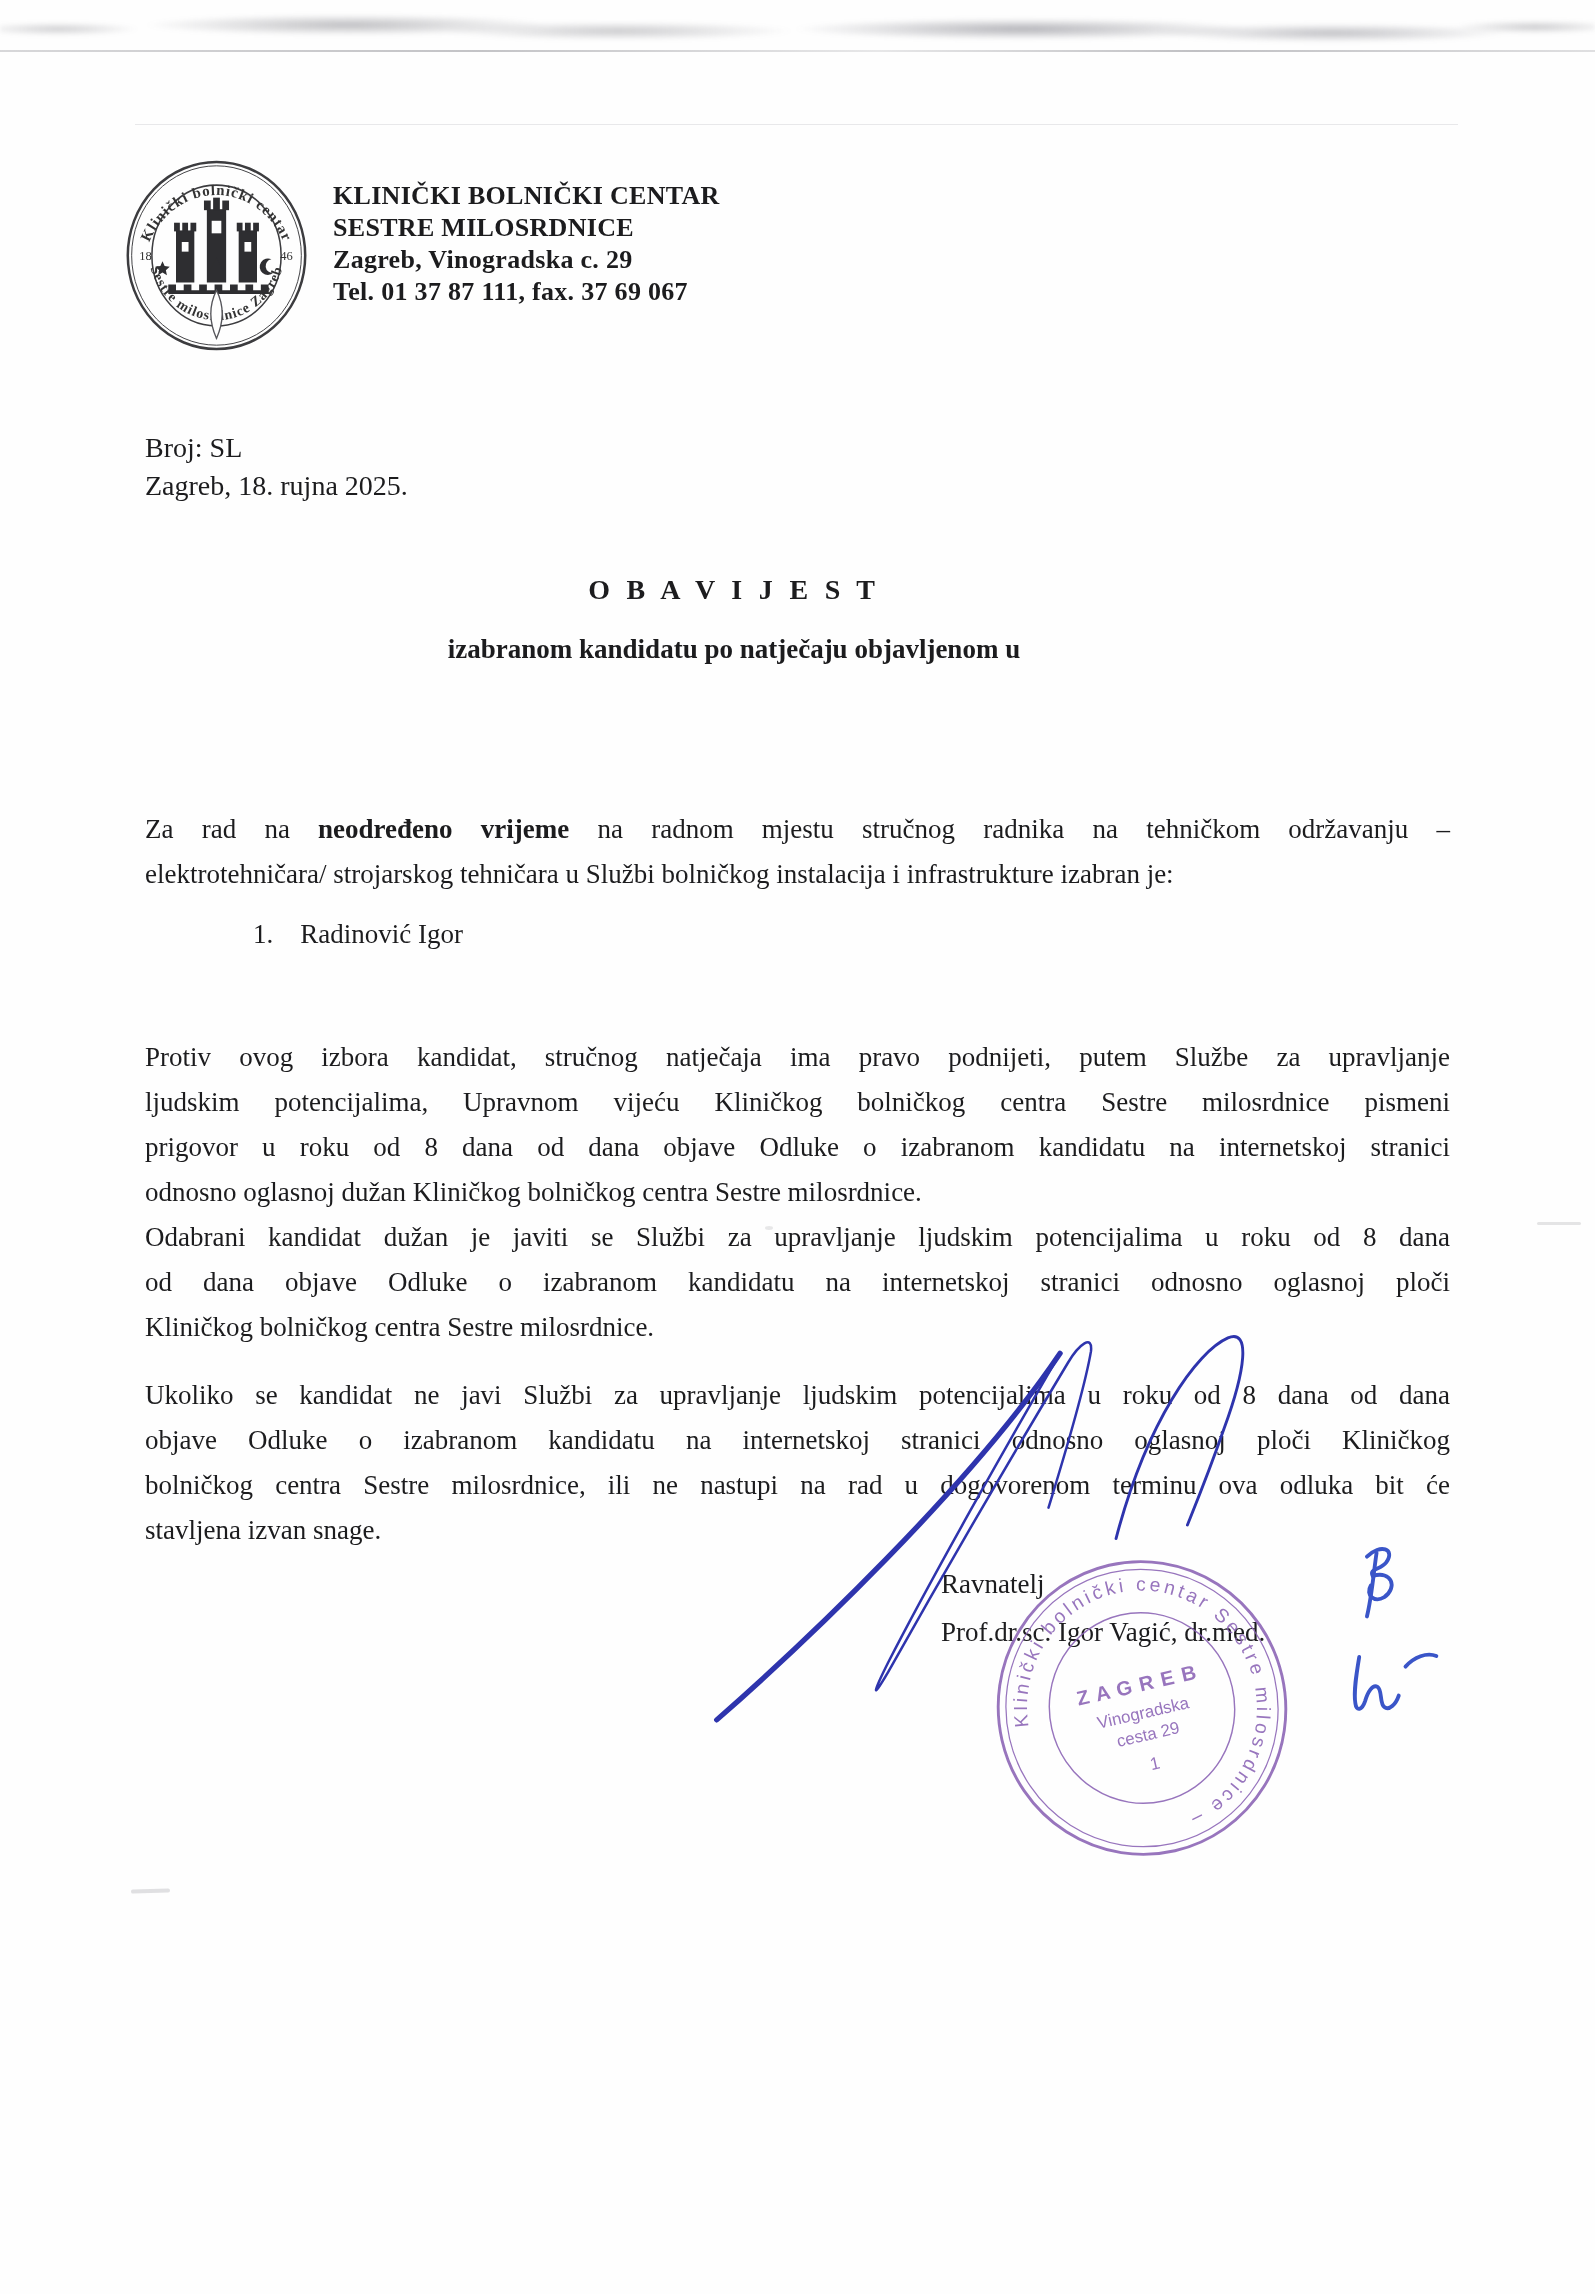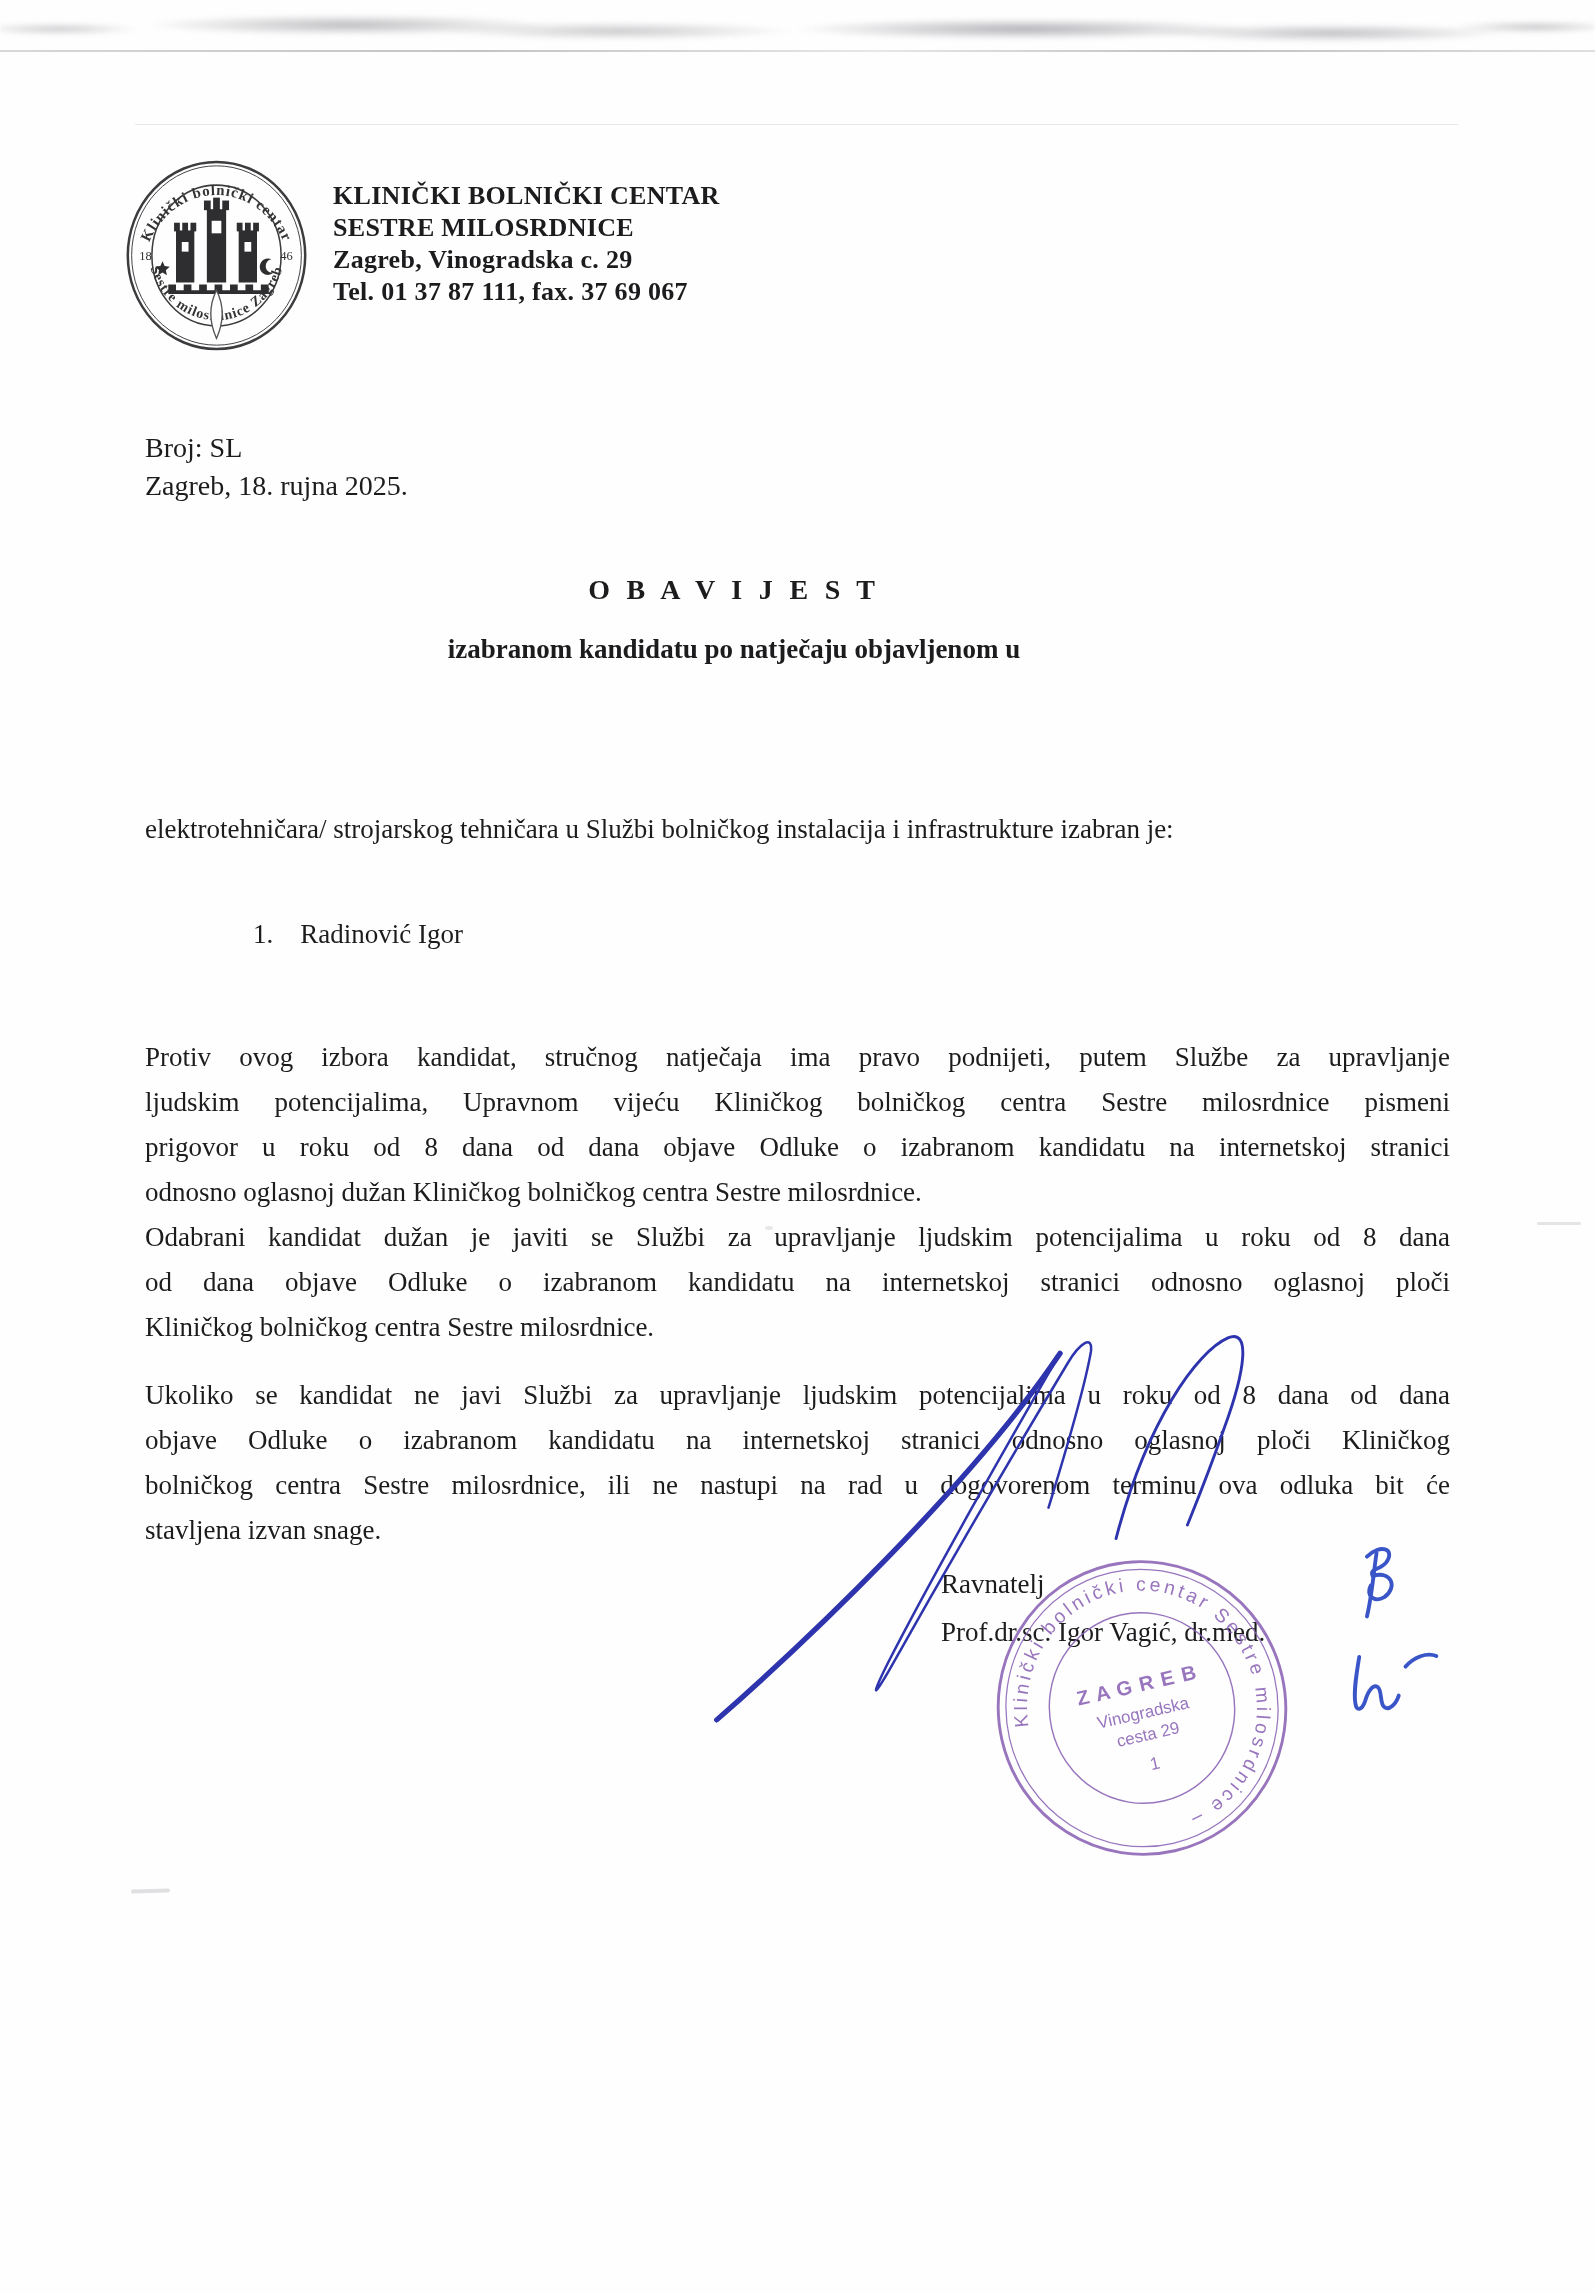--- a/index.html
+++ b/index.html
@@ -133,20 +133,21 @@
     <div>Broj: SL</div>
     <div>Zagreb, 18. rujna 2025.</div>
   </div>
 
   <div class="titleblock">
     <div class="main">O B A V I J E S T</div>
     <div class="sub">izabranom kandidatu po natječaju objavljenom u</div>
   </div>
 
   <div class="para p1">
+    <div class="jline"><span>Za rad na </span><b>neodređeno vrijeme</b><span> na radnom mjestu stručnog radnika na tehničkom održavanju –</span></div>
     <div class="jlast">elektrotehničara/ strojarskog tehničara u Službi bolničkog instalacija i infrastrukture izabran je:</div>
   </div>
 
   <div class="cand">
     <span>1.</span>
     <span>Radinović Igor</span>
   </div>
 
   <div class="para p2">
     <div class="jline">Protiv ovog izbora kandidat, stručnog natječaja ima pravo podnijeti, putem Službe za upravljanje</div>

